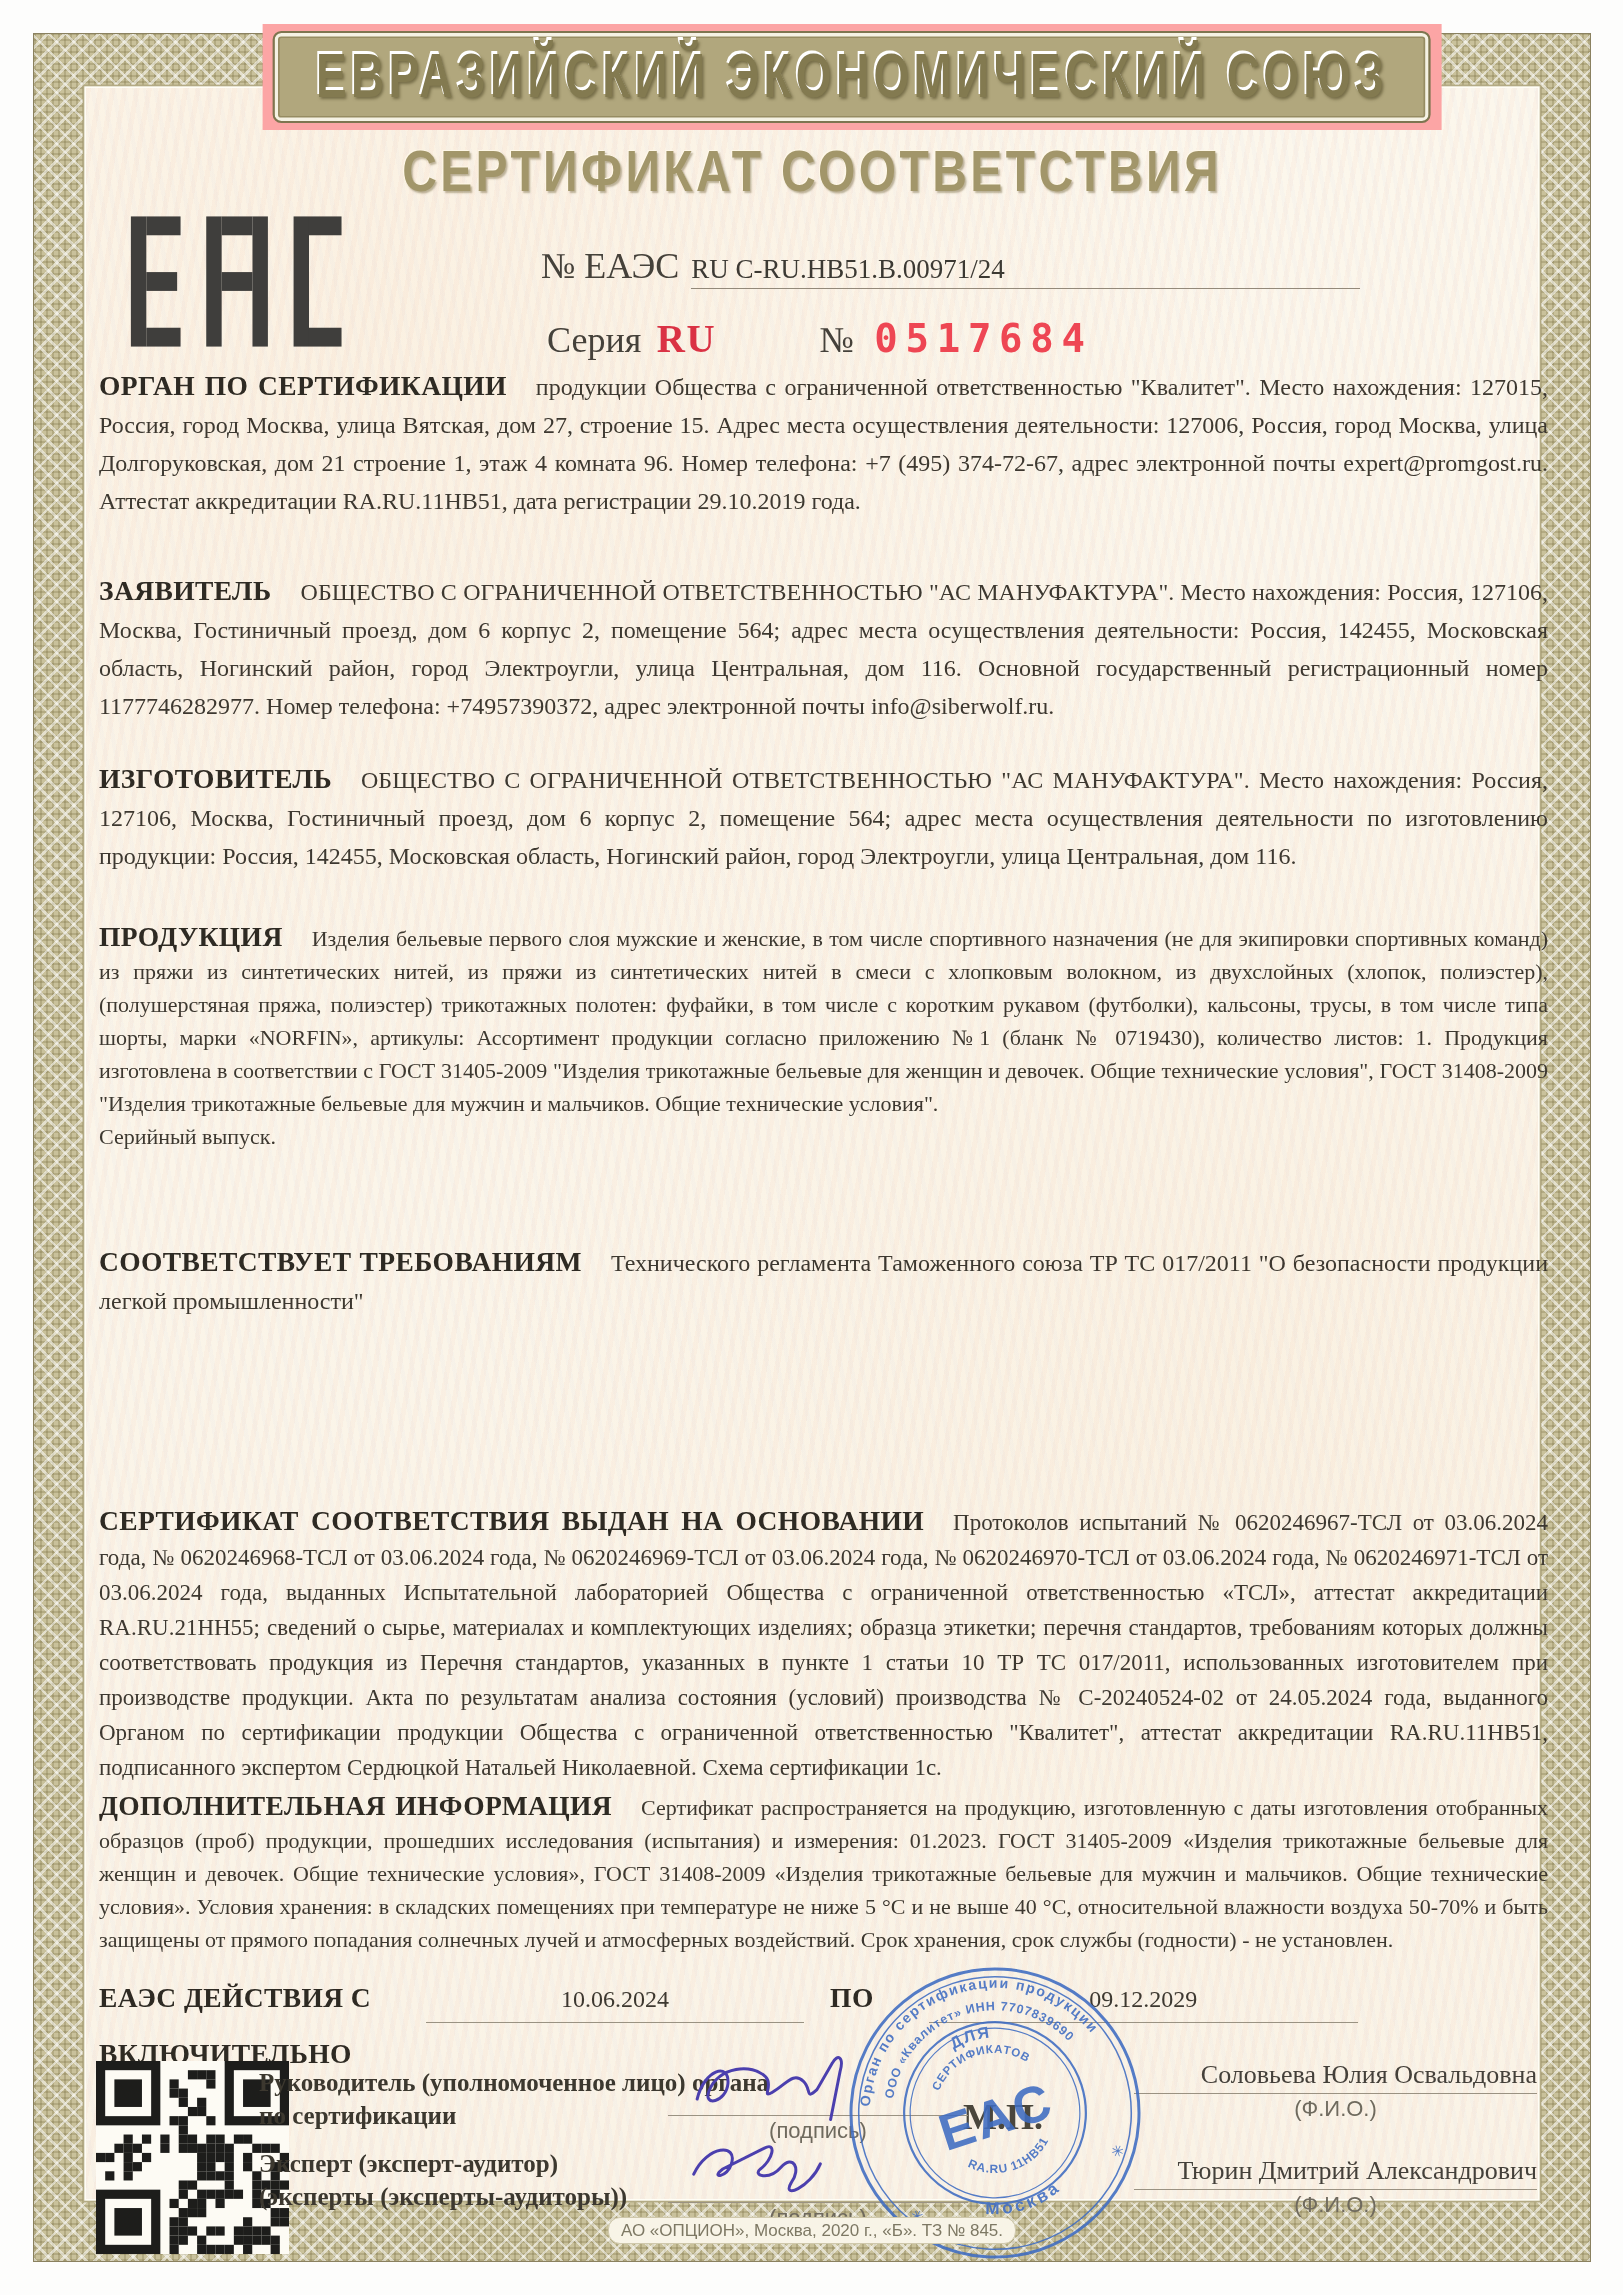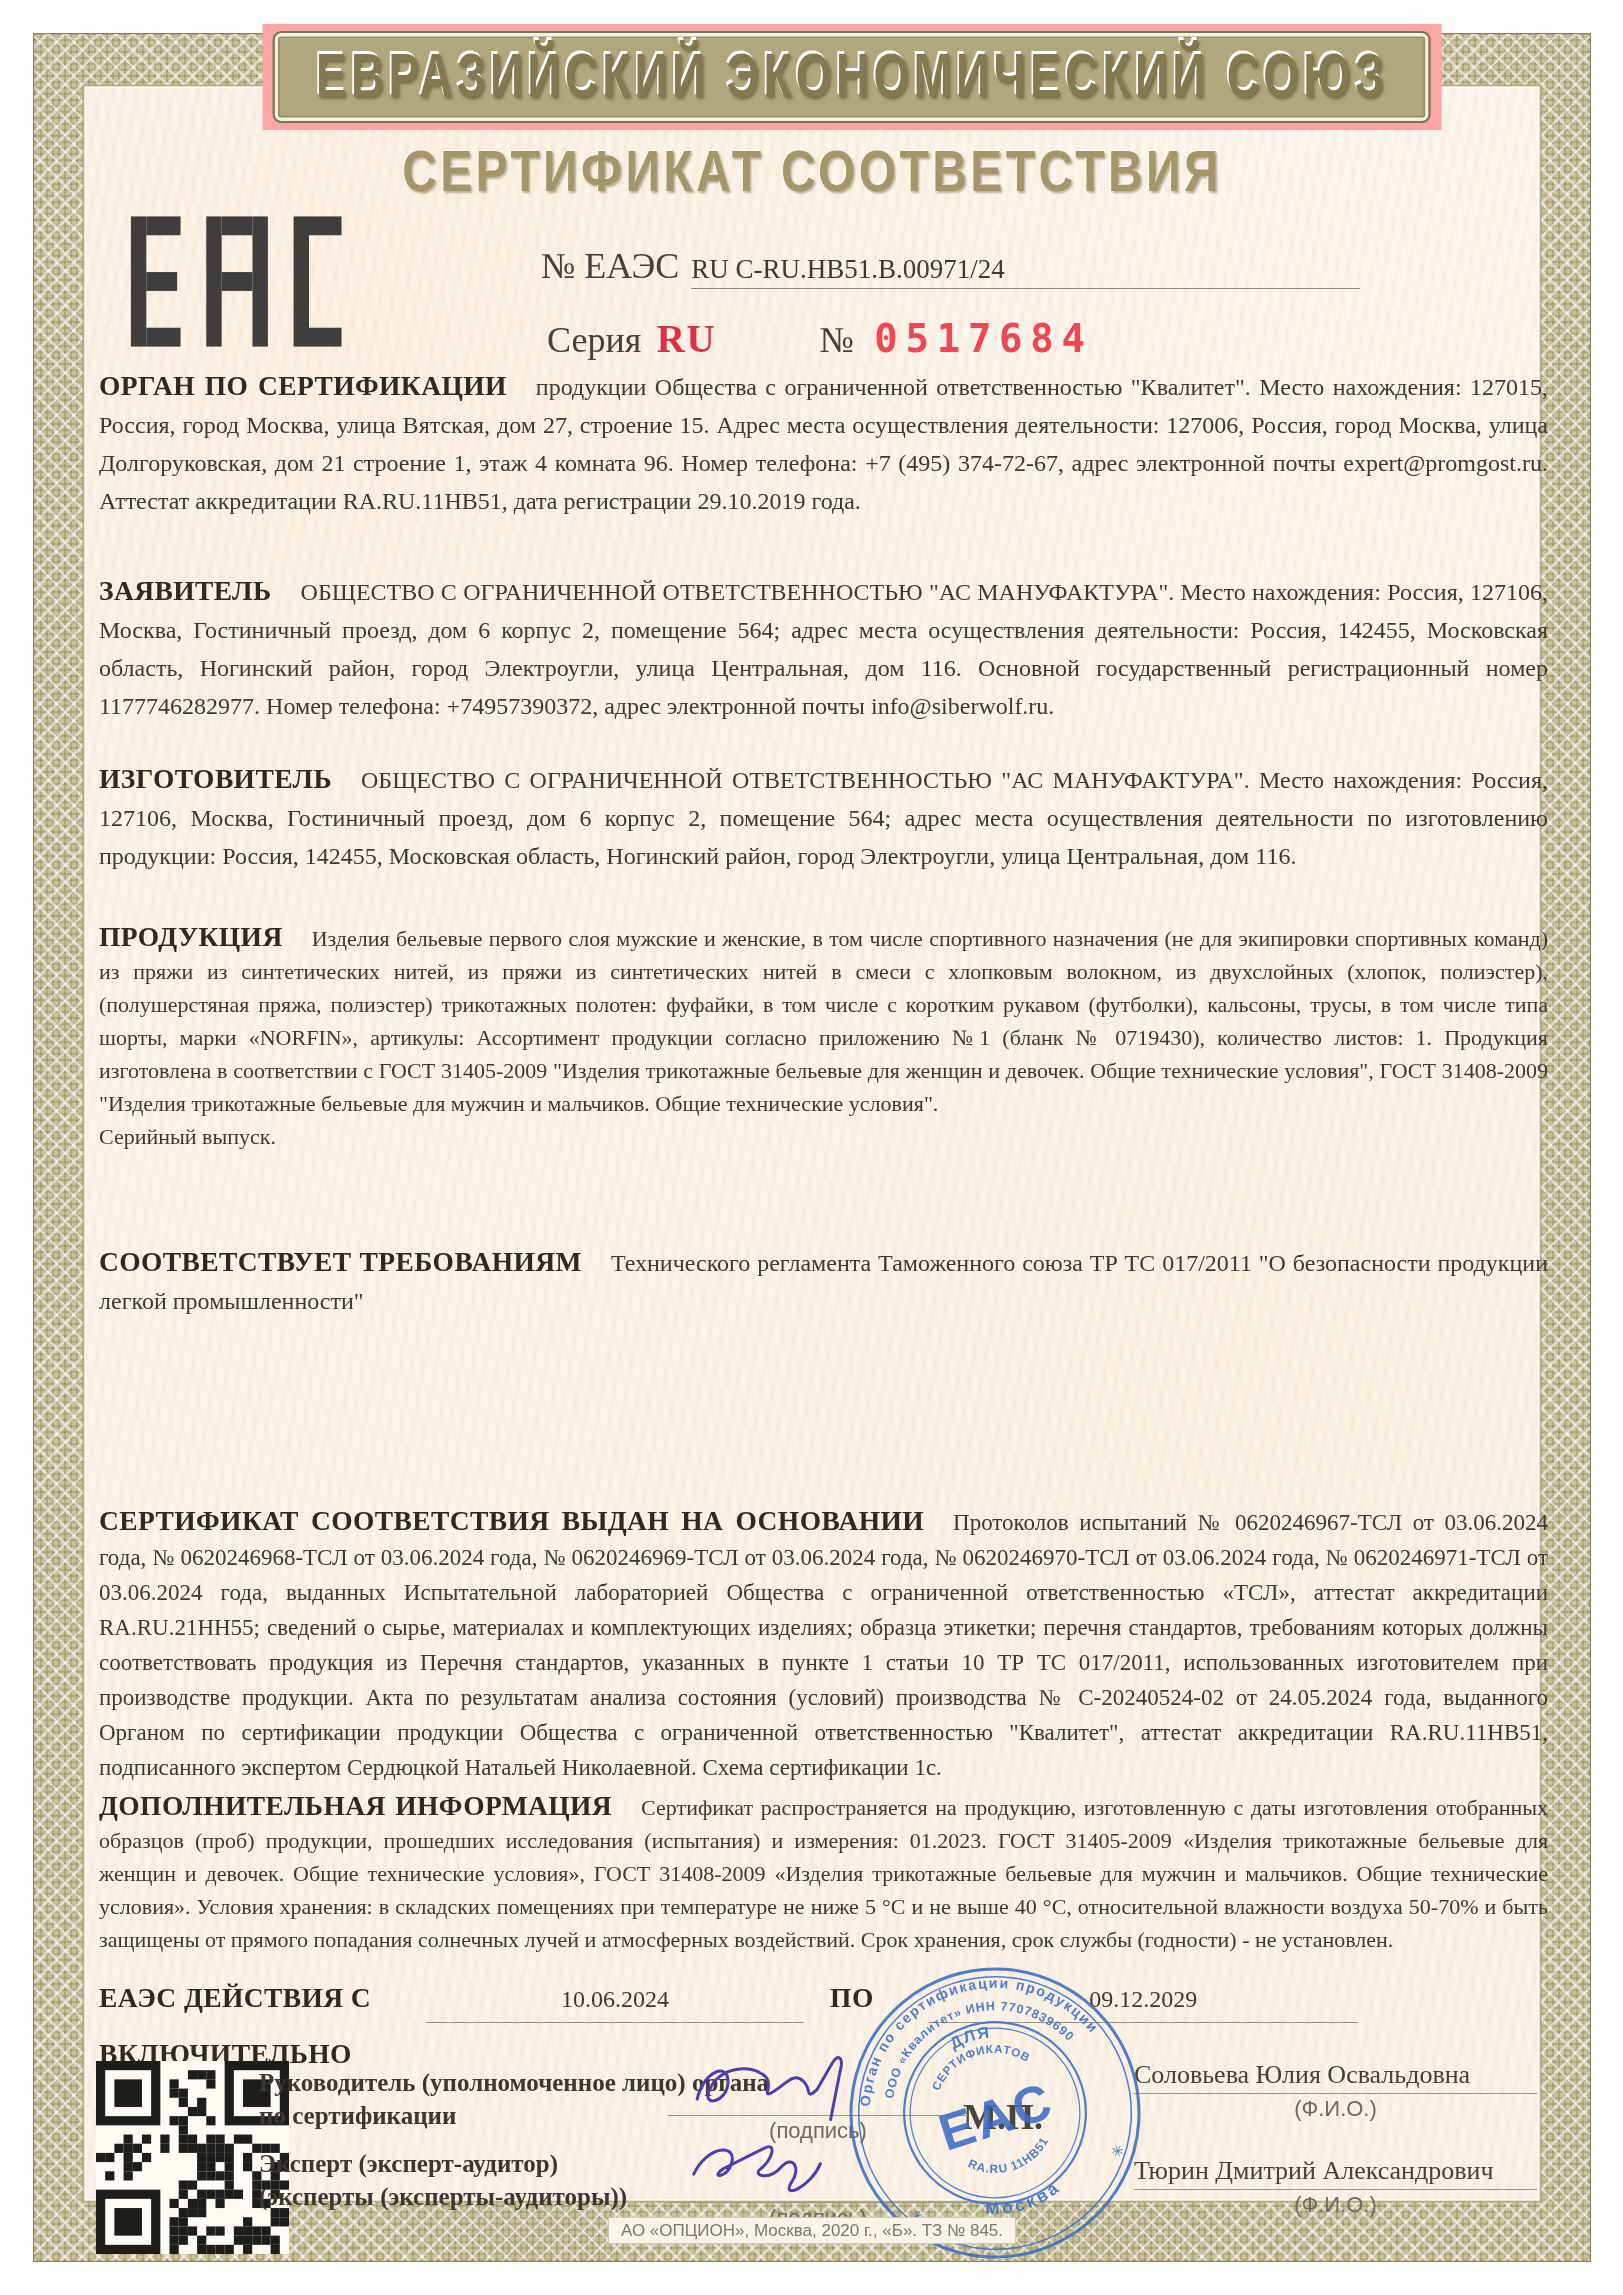--- a/index.html
+++ b/index.html
@@ -107,25 +107,25 @@
   .sl1 { top:2060px; }
   .sl2 { top:2147px; }
   .sigline .rule { border-bottom:1.7px solid #9a9282; height:55px; }
   .cap { text-align:center; font-size:22px; color:#6f6a5e; font-family:"Liberation Sans", sans-serif; margin-top:1.7px; }
   .sig-svg { position:absolute; left:17px; top:-13.7px; }
   .mp { position:absolute; left:963px; top:2096px; z-index:2; font-weight:bold; font-size:36px; color:#4a463c; }
   .stamp { position:absolute; left:845px; top:1963px; z-index:4; opacity:.88; }
   .fio { position:absolute; left:1134px; width:403px; z-index:3; }
   .f1 { top:2060px; }
   .f2 { top:2156px; }
-  .fio .nm { text-align:left; font-size:26px; color:#44403a; padding-bottom:3.4px; border-bottom:1.7px solid #9a9282; }
+  .fio .nm { text-align:right; font-size:26px; color:#44403a; padding-bottom:3.4px; border-bottom:1.7px solid #9a9282; }
   
   .imprint {
     position:absolute; left:50%; top:2217px; transform:translateX(-50%); z-index:6;
-    background:#f8f4e7; border:0.9px solid #cfc8ac; border-radius:2px;
+    background:#f8f4e7; border:0.9px solid #cfc8ac; border-radius:12px;
     font-family:"Liberation Sans", sans-serif; font-size:17px; color:#7d7864;
     padding:2.6px 12px; white-space:nowrap;
   }
 </style>
 </head>
 <body>
 
 <div class="page">
   <div class="band"></div>
   <div class="surface"></div>

